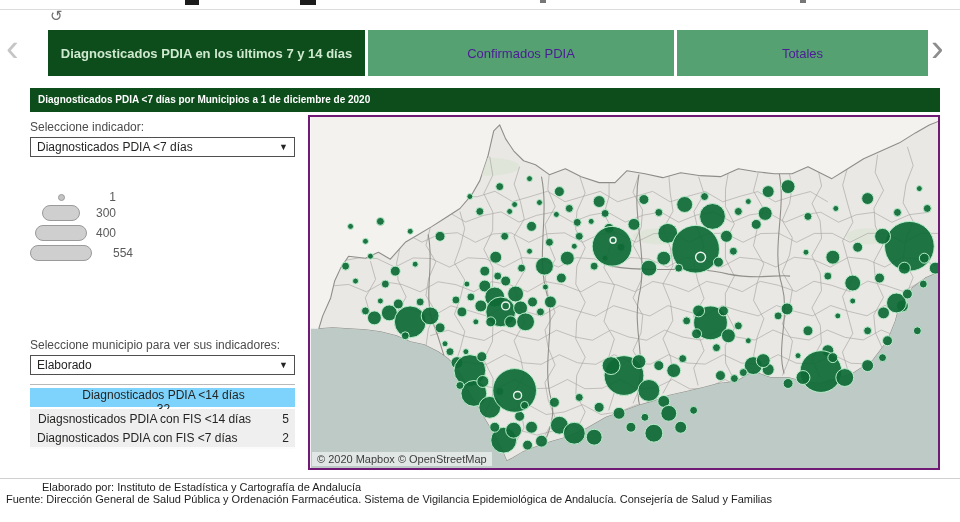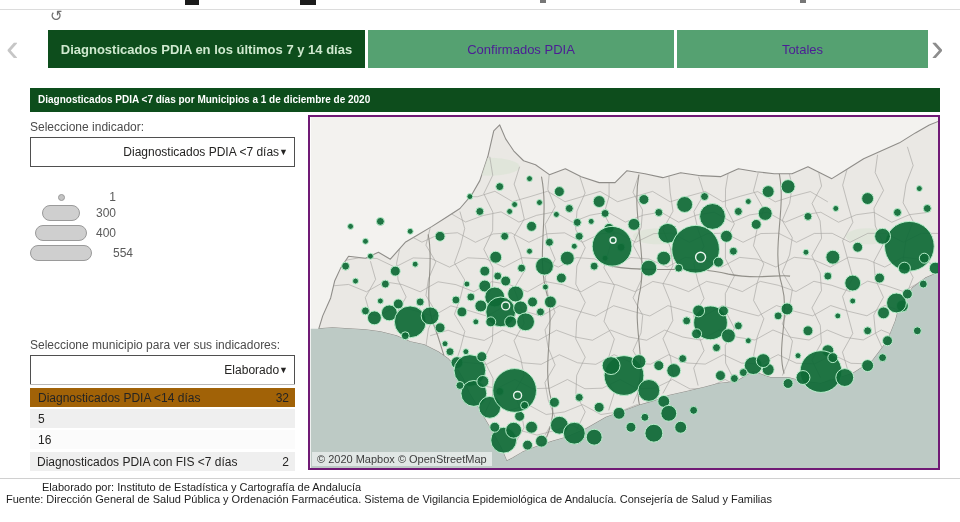--- a/index.html
+++ b/index.html
@@ -7,34 +7,34 @@
        font-family:"Liberation Sans",sans-serif;-webkit-font-smoothing:antialiased;}
   
   .topstrip{position:absolute;left:0;top:0;width:960px;height:9px;background:#fff;border-bottom:1px solid #dcdcdc;}
   .tm{position:absolute;top:0;background:#1c1c1c;}
   .reset-btn{position:absolute;left:50px;top:8px;font-size:15px;color:#6f6f6f;cursor:pointer;line-height:15px;}
   
   .nav-chev{position:absolute;top:26px;height:44px;display:flex;align-items:center;
             font-size:38px;font-weight:400;cursor:pointer;user-select:none;}
   .nav-prev{left:6px;color:#c6c6c6;}
   .nav-next{left:931px;color:#8d8d8d;}
-  .tab{position:absolute;top:30px;height:38px;display:flex;align-items:center;justify-content:center;
+  .tab{position:absolute;top:30px;height:46px;display:flex;align-items:center;justify-content:center;
        font-size:13px;cursor:pointer;box-sizing:border-box;text-align:center;}
   .tab-active{background:#0d4d1c;color:#cfe9cf;font-weight:600;}
   .tab-idle{background:#55a171;color:#4c1d95;}
   #tab0{left:48px;width:317px;}
   #tab1{left:368px;width:306px;}
   #tab2{left:677px;width:251px;}
   
   .titlebar{position:absolute;left:30px;top:88px;width:910px;height:24px;background:#0d4d1c;color:#ffffff;
             font-size:10px;font-weight:700;line-height:24px;padding-left:8px;box-sizing:border-box;}
   
   .sb-label{position:absolute;left:30px;font-size:12px;color:#4b4b4b;}
-  .select{position:absolute;left:30px;width:265px;height:30px;border:1px solid #4f4f4f;background:#fff;
-          display:flex;align-items:center;justify-content:flex-end;padding:0 6px;box-sizing:border-box;
+  .select{position:absolute;left:30px;width:265px;height:20px;border:1px solid #4f4f4f;background:#fff;
+          display:flex;align-items:center;justify-content:space-between;padding:0 6px;box-sizing:border-box;
           font-size:12px;color:#252423;cursor:pointer;}
   .caret{font-size:9px;color:#252423;line-height:9px;}
   
   .lg-dot{position:absolute;left:58px;top:194px;width:5px;height:5px;background:#c4c4c4;border:1px solid #9a9a9a;border-radius:50%;}
   .lg-pill{position:absolute;background:#cfcfcf;border:1.5px solid #9a9a9a;border-radius:10px;box-sizing:border-box;}
   .lg-p1{left:42px;top:205px;width:38px;height:16px;}
   .lg-p2{left:35px;top:225px;width:52px;height:16px;}
   .lg-p3{left:30px;top:245px;width:62px;height:16px;}
   .lg-lab{position:absolute;left:92px;width:24px;text-align:right;font-size:12px;color:#5a5a5a;}
   
@@ -87,31 +87,32 @@
   <div class="lg-lab" style="top:226px;">400</div>
   <div class="lg-lab" style="top:246px;padding-left:17px;">554</div>
 
   <div class="sb-label" style="top:338px;">Seleccione municipio para ver sus indicadores:</div>
   <div class="select" style="top:355px;">
     <span>Elaborado</span>
     <span class="caret">▼</span>
   </div>
 
   <div class="tbl-sep"></div>
-  <div class="trow" style="top:388px;background:#a16207;">
+  <div class="trow" style="top:388px;background:#7dd3fc;flex-direction:column;">
     <span>Diagnosticados PDIA &lt;14 días</span>
     <span class="tv">32</span>
   </div>
   <div class="trow" style="top:409px;background:#efefef;">
+    <span>Diagsnosticados PDIA con FIS &lt;14 días</span>
     <span class="tv">5</span>
   </div>
   <div class="trow" style="top:430px;background:#fbfbfb;">
     <span class="tv">16</span>
   </div>
-  <div class="trow" style="top:452px;background:#efefef;padding-left:7px;">
+  <div class="trow" style="top:428px;background:#efefef;padding-left:7px;">
     <span>Diagnosticados PDIA con FIS &lt;7 días</span>
     <span class="tv">2</span>
   </div>
 
   <div class="mapbox">
     <svg id="mapsvg" width="630" height="353" viewBox="0 0 632 355">
         <rect x="0" y="0" width="632" height="355" fill="#f3f2ef"></rect>
         <path d="M8,213 L12,200 L20,182 L24,165 L30,152 L38,140 L55,142 L68,136 L80,143 L95,126 L107,119 L122,110 L136,101 L150,92 L162,78 L170,64 L178,40 L184,14 L190,8 L196,22 L204,34 L214,44 L226,48 L240,58 L256,52 L272,60 L290,66 L306,66 L318,54 L336,57 L354,61 L372,56 L392,59 L412,60 L430,52 L448,55 L466,57 L484,57 L500,50 L512,56 L524,62 L540,52 L556,42 L574,34 L592,26 L608,16 L622,8 L632,4 L632,156 L632,156 L618,162 L605,172 L592,190 L588,205 L580,225 L565,245 L545,258 L513,268 L495,266 L480,262 L462,262 L445,256 L428,266 L410,268 L395,272 L378,276 L360,280 L344,286 L330,290 L314,296 L297,302 L276,314 L257,322 L243,326 L228,331 L213,337 L203,343 L197,346 L192,334 L183,317 L174,302 L167,290 L159,277 L153,263 L147,253 L138,243 L128,236 L114,229 L100,226 L86,220 L70,216 L55,214 L38,213 L22,212 L8,213 Z" fill="#eae8e4" stroke="#8f8d89" stroke-width="1.1" stroke-linejoin="round"></path>
         <defs>
           <clipPath id="regionClip">

